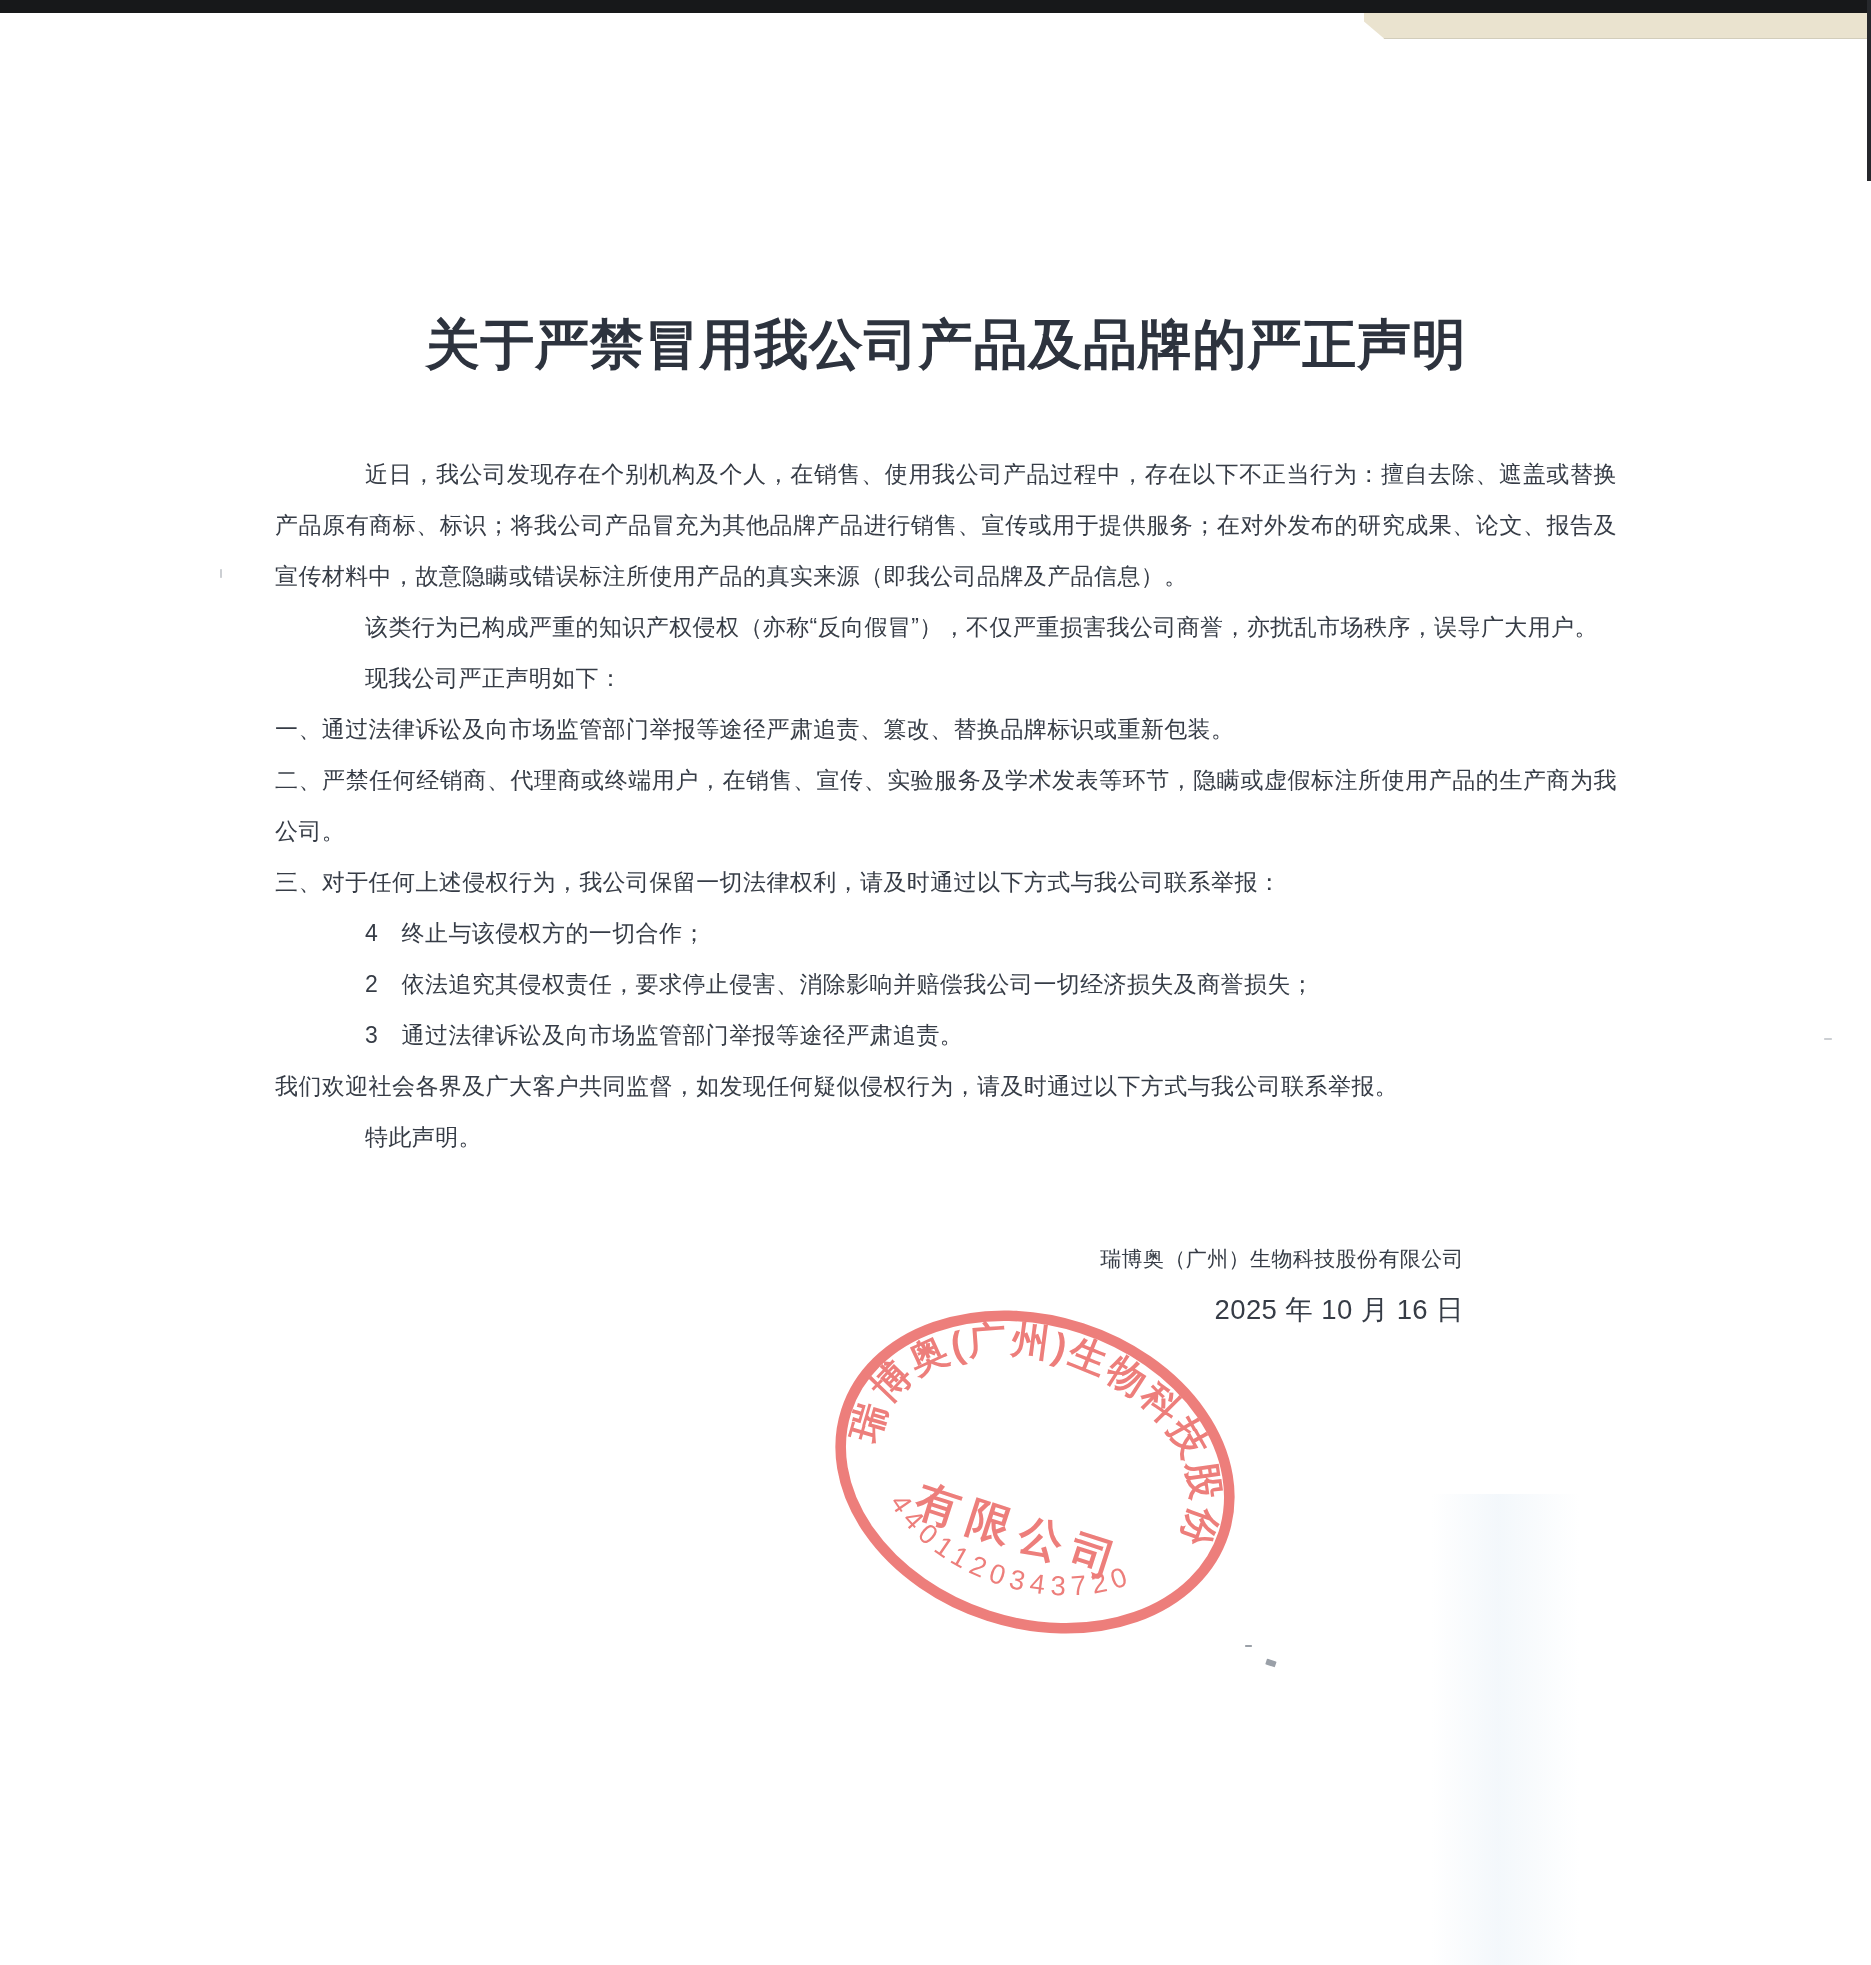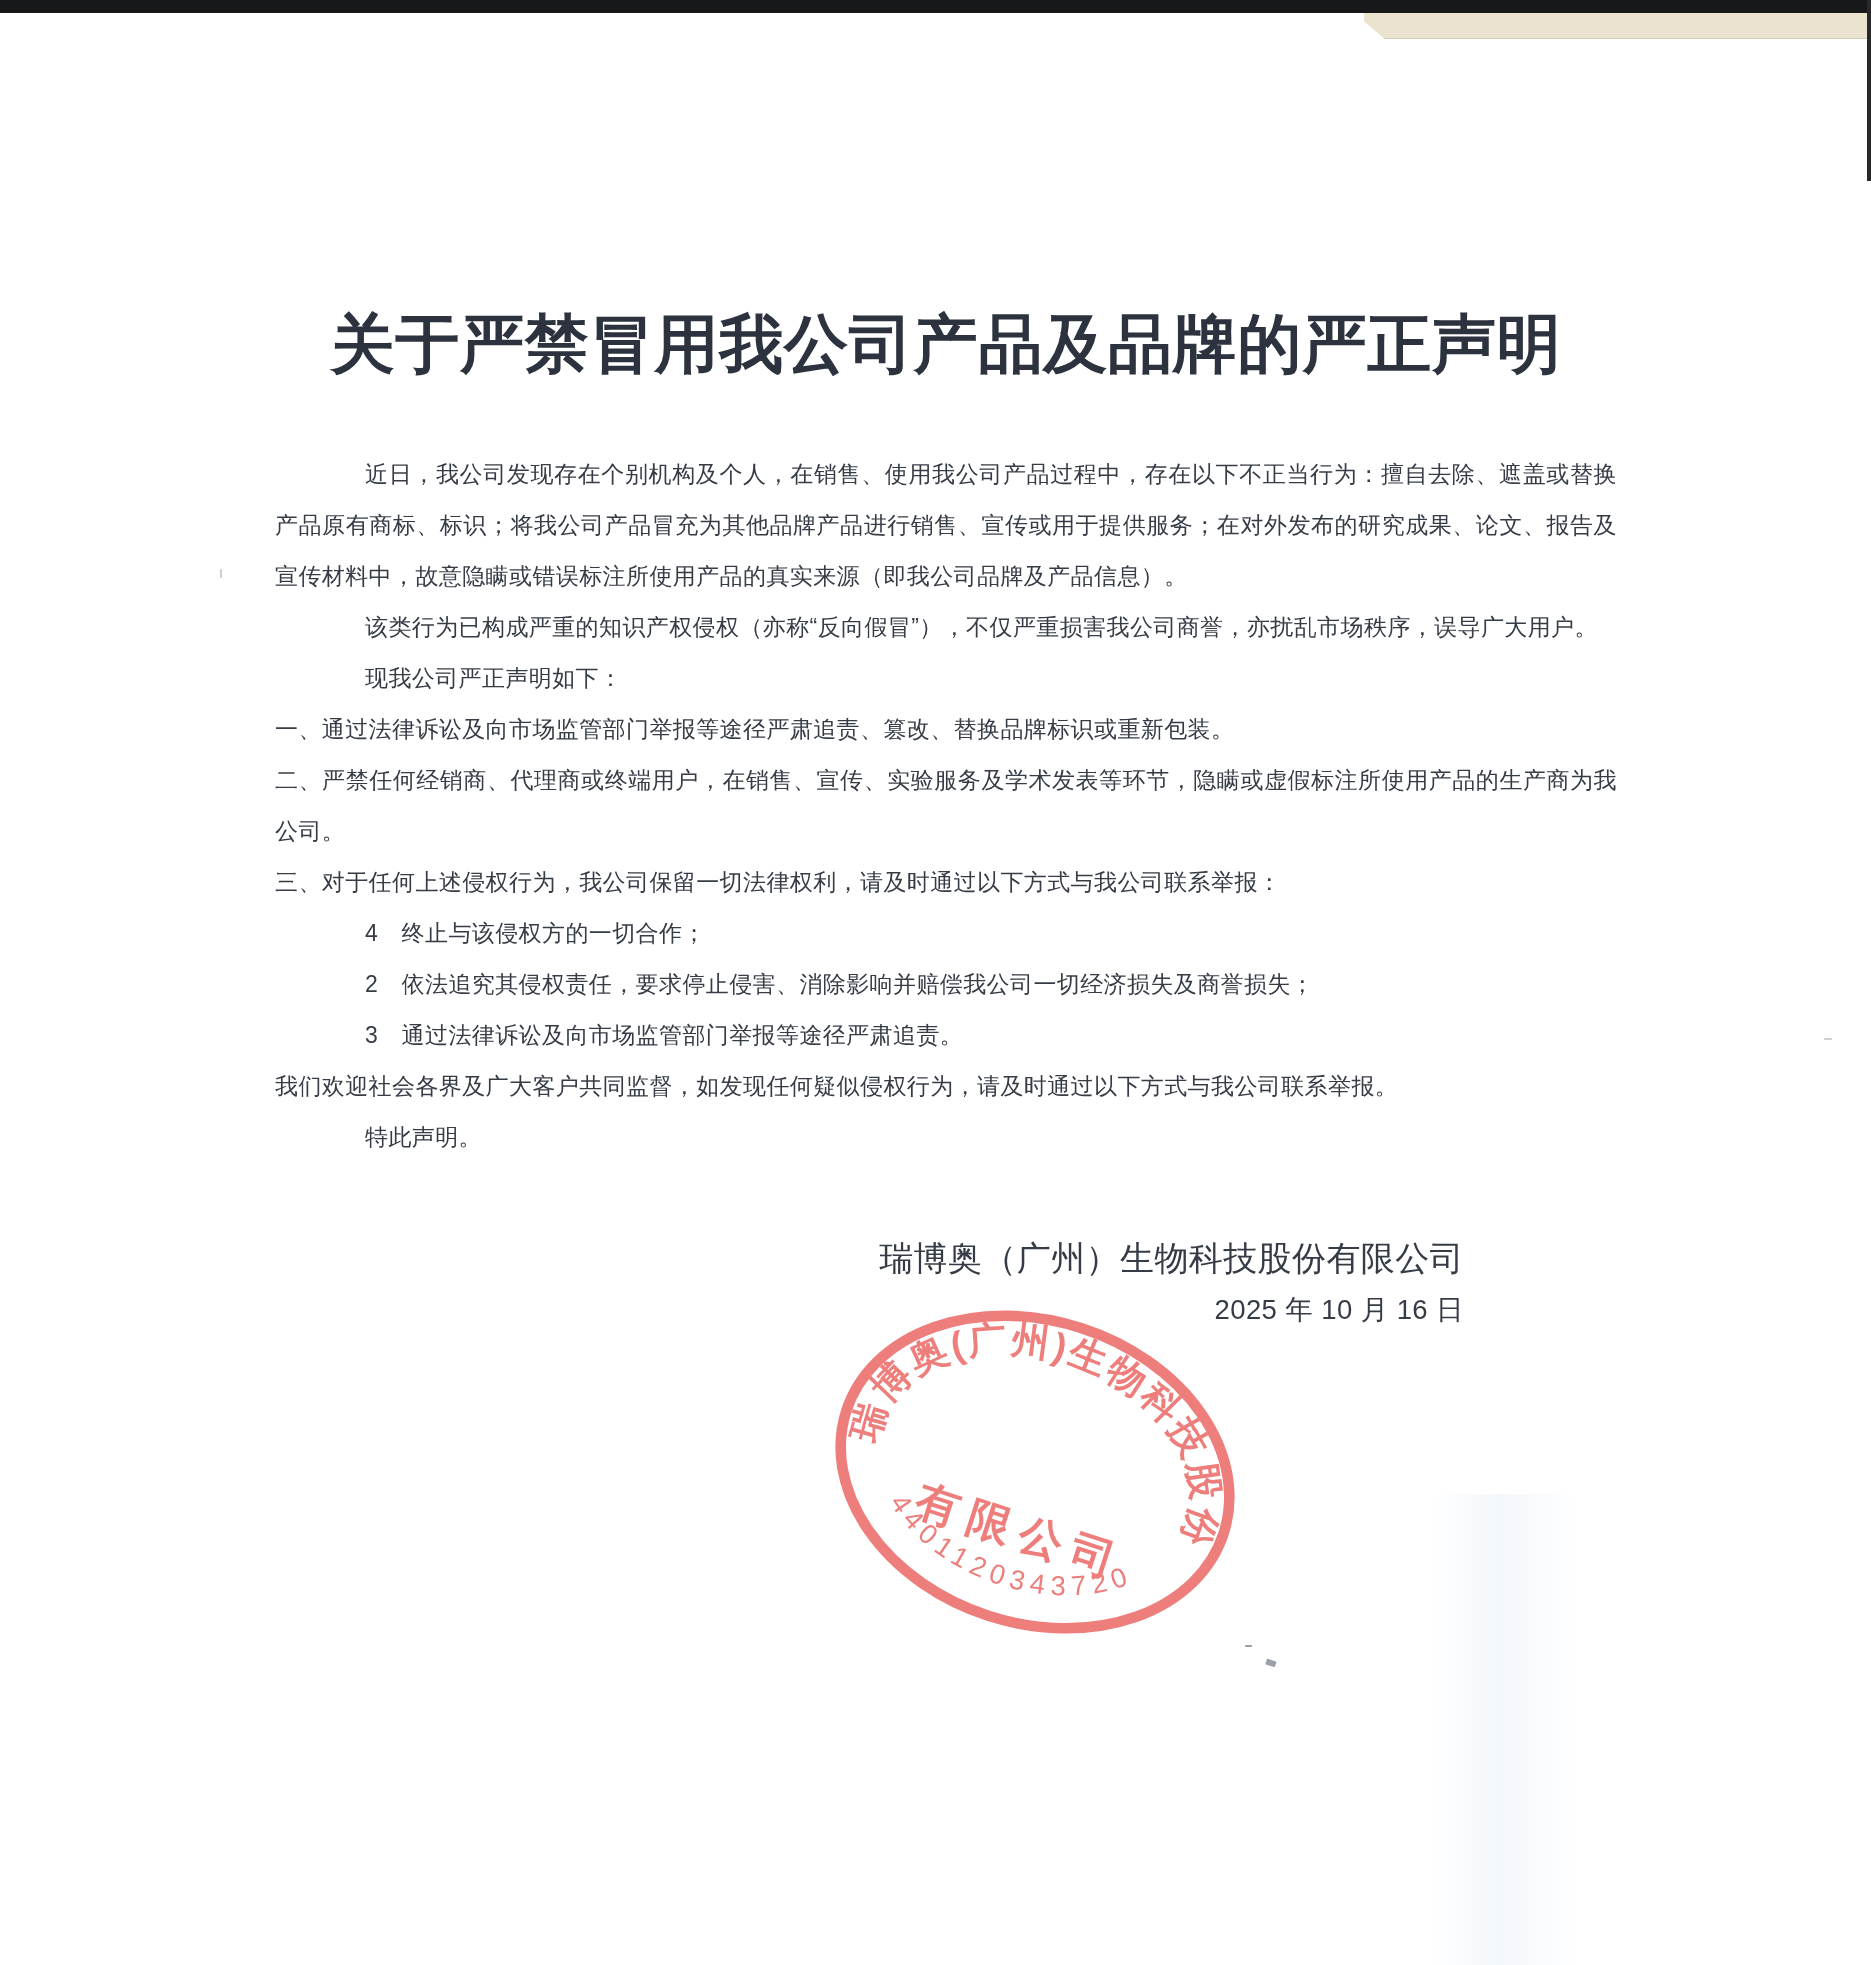--- a/index.html
+++ b/index.html
@@ -42,21 +42,21 @@
   .doc{
     position:absolute;left:0;top:0;width:1872px;
     padding:311px 255px 0 275px;
     box-sizing:border-box;
     color:#363c46;
     z-index:3;
   }
   .title{
     margin:0 0 72px 0;
     text-align:center;
-    font-size:64px;
+    font-size:54px;
     line-height:66px;
     font-weight:bold;
     color:#2d333e;
     letter-spacing:0.8px;
   }
   .body-text p{
     margin:0;
     font-size:23px;
     line-height:51px;
     text-align:justify;
@@ -69,21 +69,21 @@
     margin-top:70px;
     display:flex;
     justify-content:flex-end;
   }
   .sig-inner{
     margin-right:153px;
     width:-moz-fit-content;width:fit-content;
     text-align:center;
   }
   .sig-company{
-    font-size:34px;line-height:51px;letter-spacing:0.4px;white-space:nowrap;
+    font-size:21px;line-height:51px;letter-spacing:0.4px;white-space:nowrap;
   }
   .sig-date{
     font-size:27.5px;line-height:51px;letter-spacing:0.4px;white-space:nowrap;text-align:right;
   }
   
   .seal{
     position:absolute;left:819px;top:1295px;width:432px;height:354px;
     z-index:7;
     mix-blend-mode:multiply;
     pointer-events:none;

